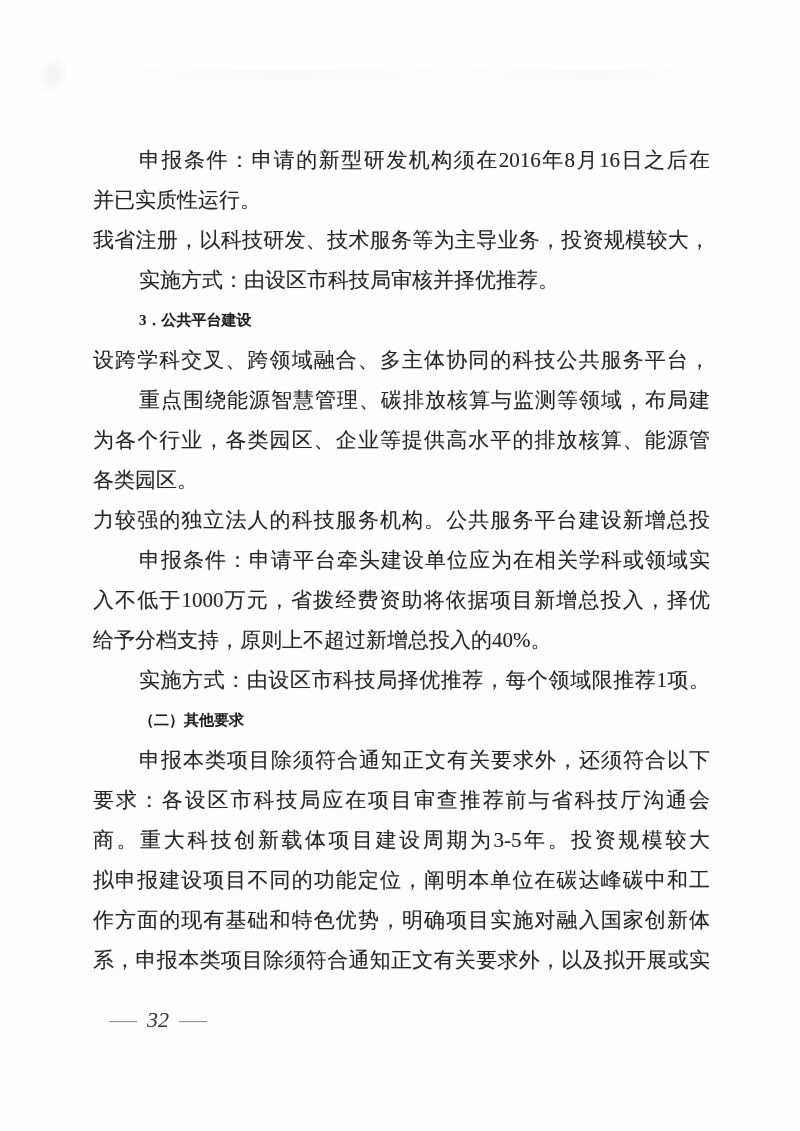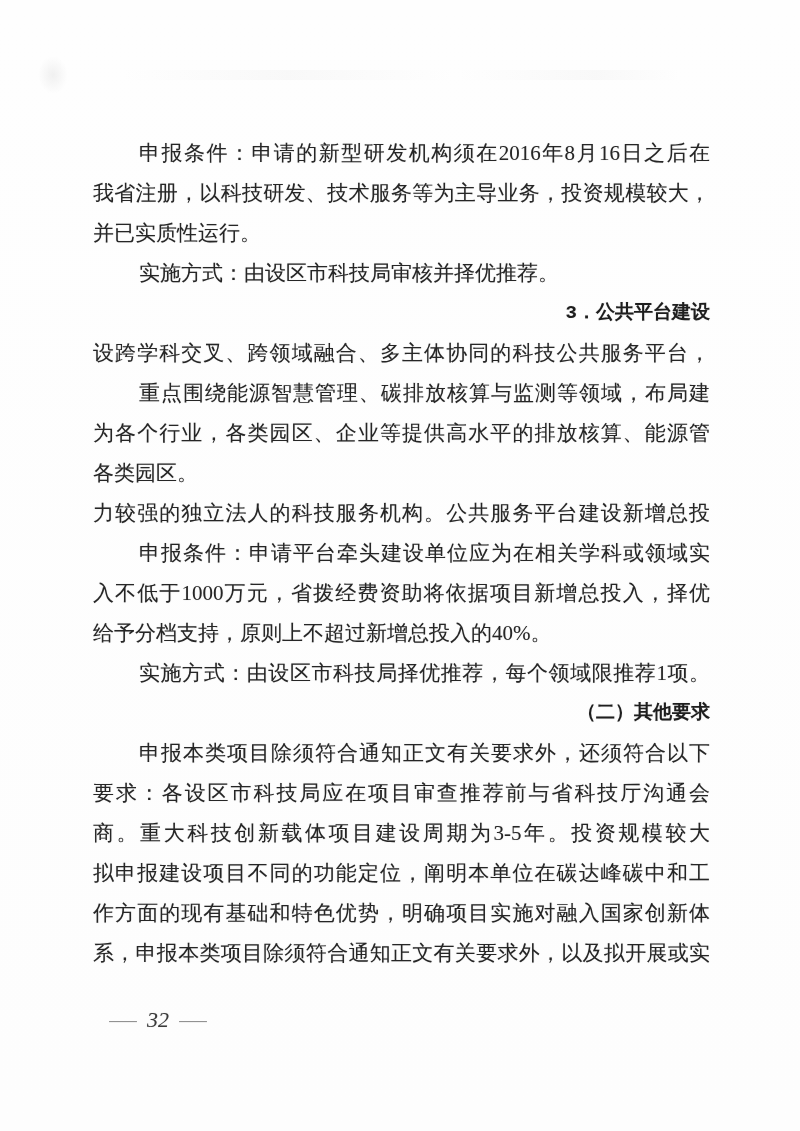--- a/index.html
+++ b/index.html
@@ -29,43 +29,42 @@
     left: 38px; top: 56px; width: 30px; height: 38px;
     background: radial-gradient(ellipse at center, rgba(120,120,120,0.10), rgba(120,120,120,0) 70%);
   }
   .artifact.a2 {
     left: 120px; top: 70px; width: 560px; height: 10px;
     background: linear-gradient(90deg, rgba(140,140,140,0) 0%, rgba(140,140,140,0.05) 30%, rgba(140,140,140,0) 60%, rgba(140,140,140,0.05) 85%, rgba(140,140,140,0) 100%);
   }
   .textblock {
     position: absolute;
     left: 93px;
-    top: 133px;
+    top: 140px;
     width: 617px;
   }
   .ln {
     height: 40px;
     line-height: 40px;
     font-size: 21px;
     text-shadow: 0 0 1px rgba(40,40,40,0.28);
     white-space: normal;
   }
   .ln.jfull {
     text-align: justify;
     text-align-last: justify;
   }
   .ln.indent {
     text-indent: 46px;
   }
   .ln.heading {
-    font-family: Liberation Mono, monospace;
+    font-family: Liberation Serif, serif;
     font-weight: 700;
     color: #1e1e1e;
-    font-size: 19px;
-    text-align: right;
+    font-size: 15px;
   }
   .footer {
     position: absolute;
     left: 112px;
     top: 1003px;
     height: 34px;
     display: inline-flex;
     align-items: center;
     gap: 13px;
     font-size: 22px;
@@ -85,22 +84,22 @@
 </head>
 <body>
 
 <div class="page">
   <div class="artifact a1"></div>
   <div class="artifact a2"></div>
 
   <div class="textblock">
 
     <div class="ln indent jfull">申报条件：申请的新型研发机构须在2016年8月16日之后在</div>
+    <div class="ln">并已实质性运行。</div>
     <div class="ln jfull">我省注册，以科技研发、技术服务等为主导业务，投资规模较大，</div>
-    <div class="ln">并已实质性运行。</div>
 
     <div class="ln indent">实施方式：由设区市科技局审核并择优推荐。</div>
 
     <div class="ln indent heading">3．公共平台建设</div>
 
     <div class="ln jfull">设跨学科交叉、跨领域融合、多主体协同的科技公共服务平台，</div>
     <div class="ln indent jfull">重点围绕能源智慧管理、碳排放核算与监测等领域，布局建</div>
     <div class="ln jfull">为各个行业，各类园区、企业等提供高水平的排放核算、能源管</div>
     <div class="ln">各类园区。</div>
 

